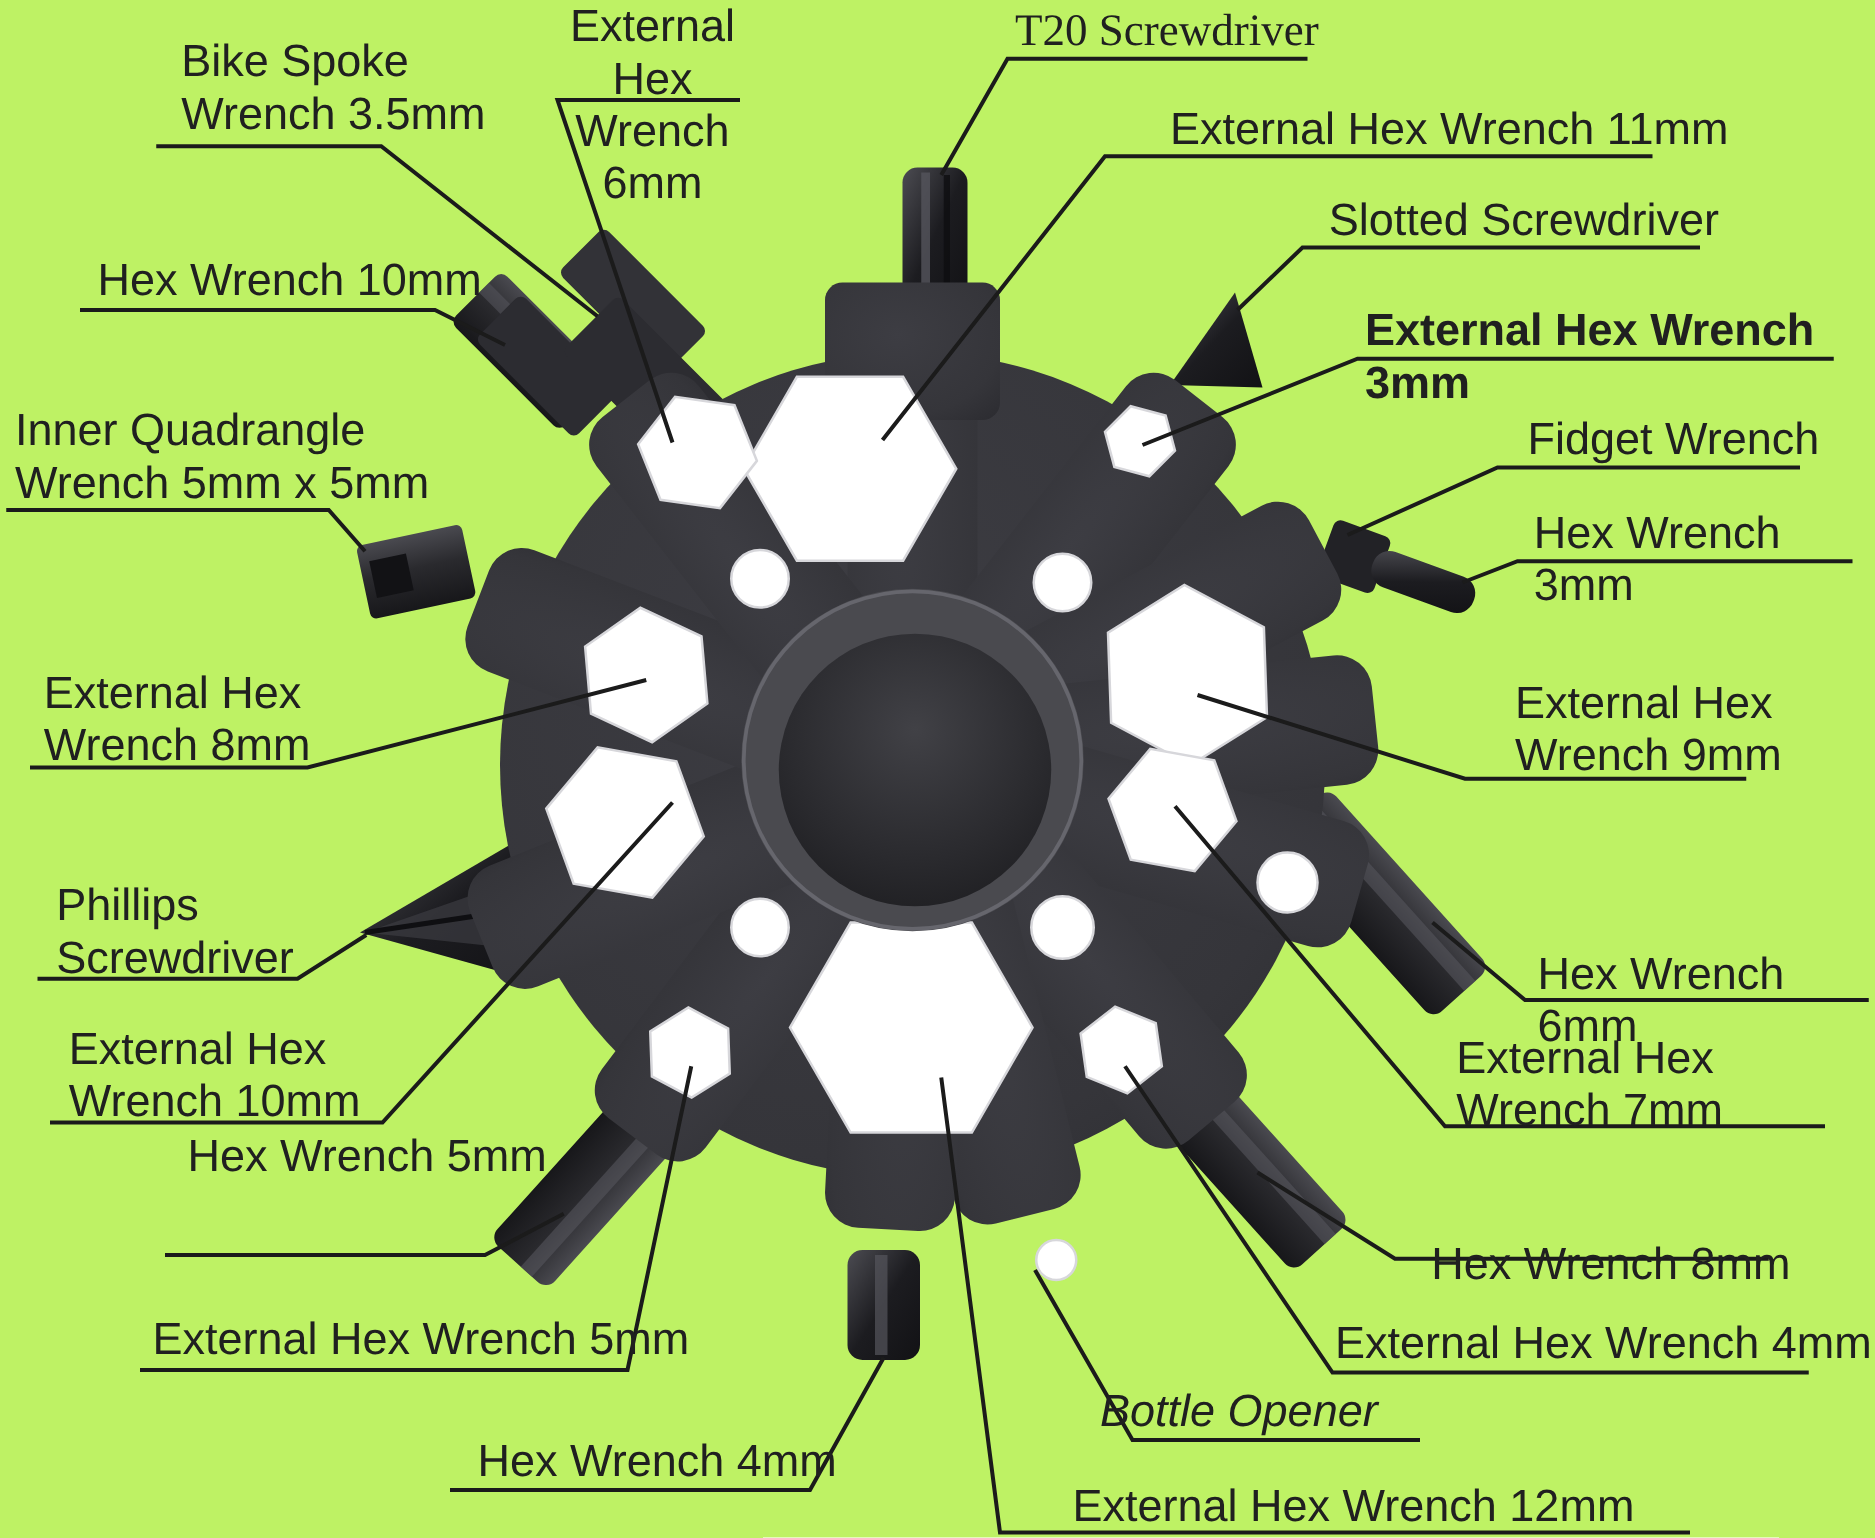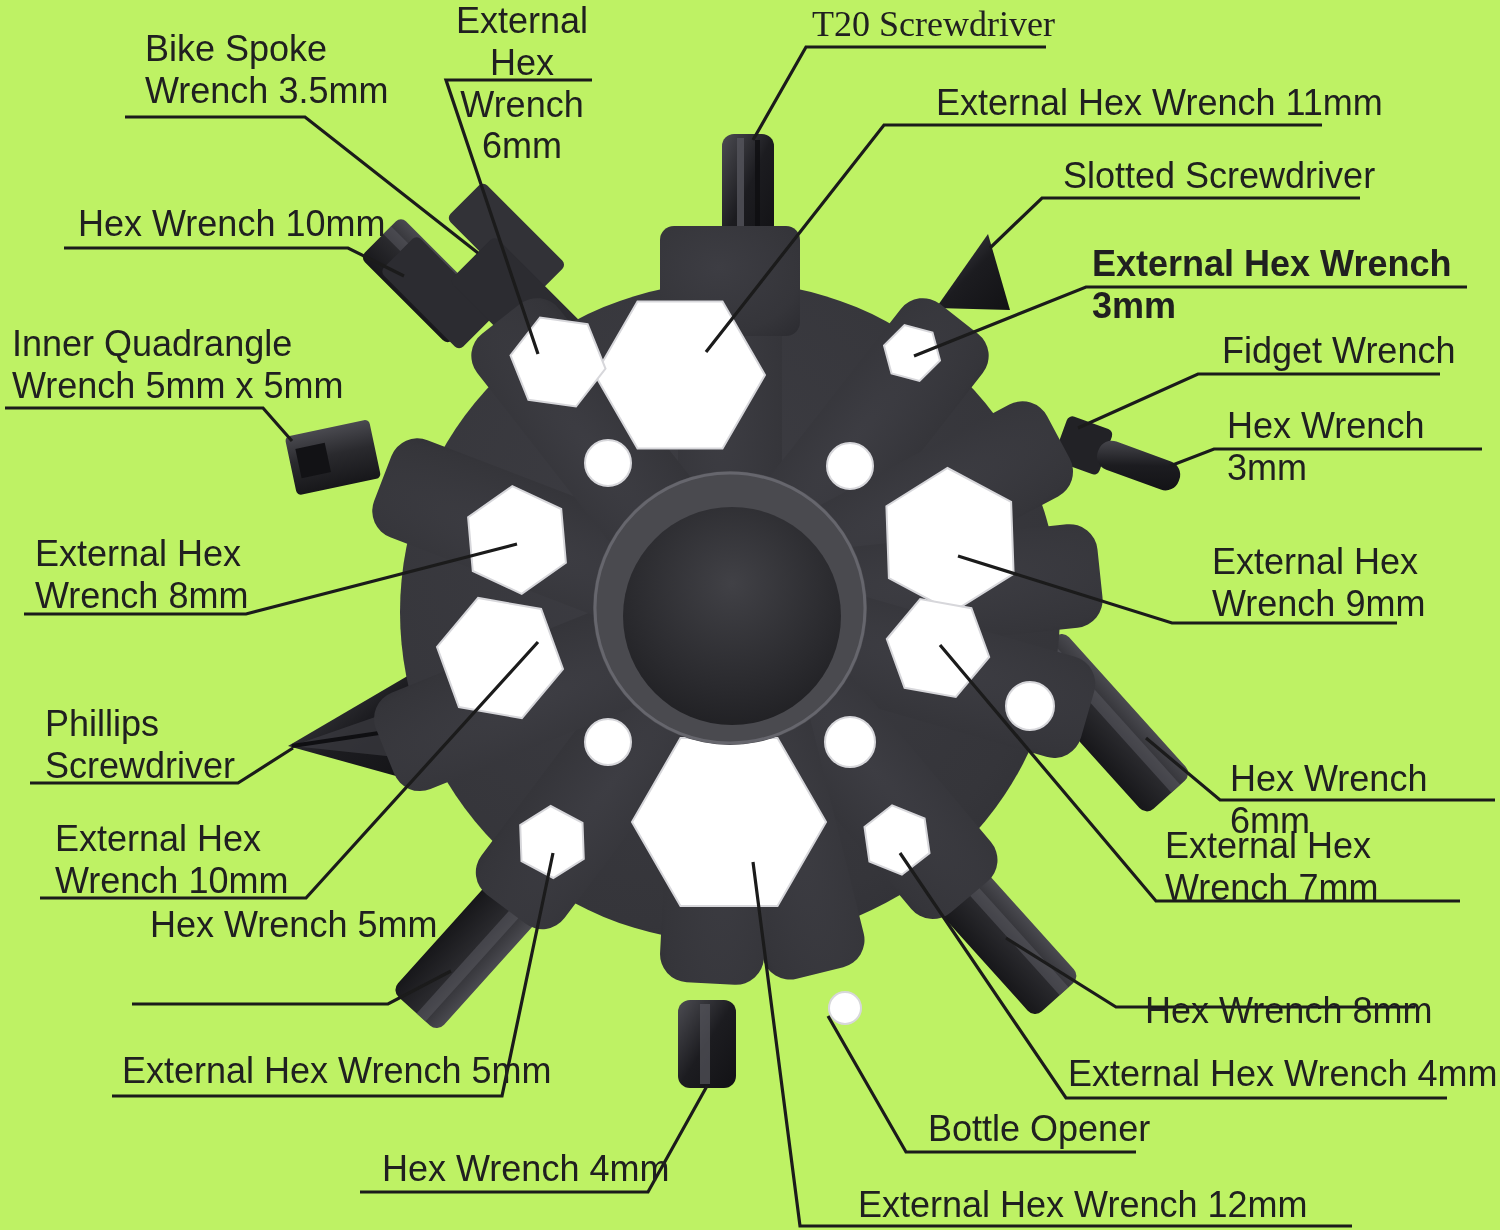--- a/index.html
+++ b/index.html
@@ -191,21 +191,21 @@
       <div class="label" style="left: 35px; top: 533px; color: rgb(32, 32, 32);">External Hex
 Wrench 8mm</div>
       <div class="label" style="left: 45px; top: 703px; color: rgb(32, 32, 32);">Phillips
 Screwdriver</div>
       <div class="label" style="left: 55px; top: 818px; color: rgb(32, 32, 32);">External Hex
 Wrench 10mm</div>
       <div class="label" style="left: 150px; top: 904px; color: rgb(32, 32, 32); text-align: center;">Hex Wrench 5mm</div>
       <div class="label" style="left: 122px; top: 1050px; color: rgb(32, 32, 32);">External Hex Wrench 5mm</div>
       <div class="label" style="left: 382px; top: 1148px; color: rgb(32, 32, 32);">Hex Wrench 4mm</div>
       <div class="label" style="left: 858px; top: 1184px; color: rgb(32, 32, 32);">External Hex Wrench 12mm</div>
-      <div class="label" style="left: 928px; top: 1108px; color: rgb(32, 32, 32);">Bottle Opener</div>
+      <div class="label" style="left: 880px; top: 1108px; color: rgb(32, 32, 32); font-style: italic;">Bottle Opener</div>
       <div class="label" style="left: 1068px; top: 1053px; color: rgb(32, 32, 32);">External Hex Wrench 4mm</div>
       <div class="label" style="left: 1145px; top: 963px; color: rgb(32, 32, 32); margin-top: 27px;">Hex Wrench 8mm</div>
       <div class="label" style="left: 1165px; top: 825px; color: rgb(32, 32, 32);">External Hex
 Wrench 7mm</div>
       <div class="label" style="left: 1230px; top: 758px; color: rgb(32, 32, 32);">Hex Wrench 6mm</div>
       <div class="label" style="left: 1212px; top: 541px; color: rgb(32, 32, 32);">External Hex
 Wrench 9mm</div>
     </div>
 </div>
 

